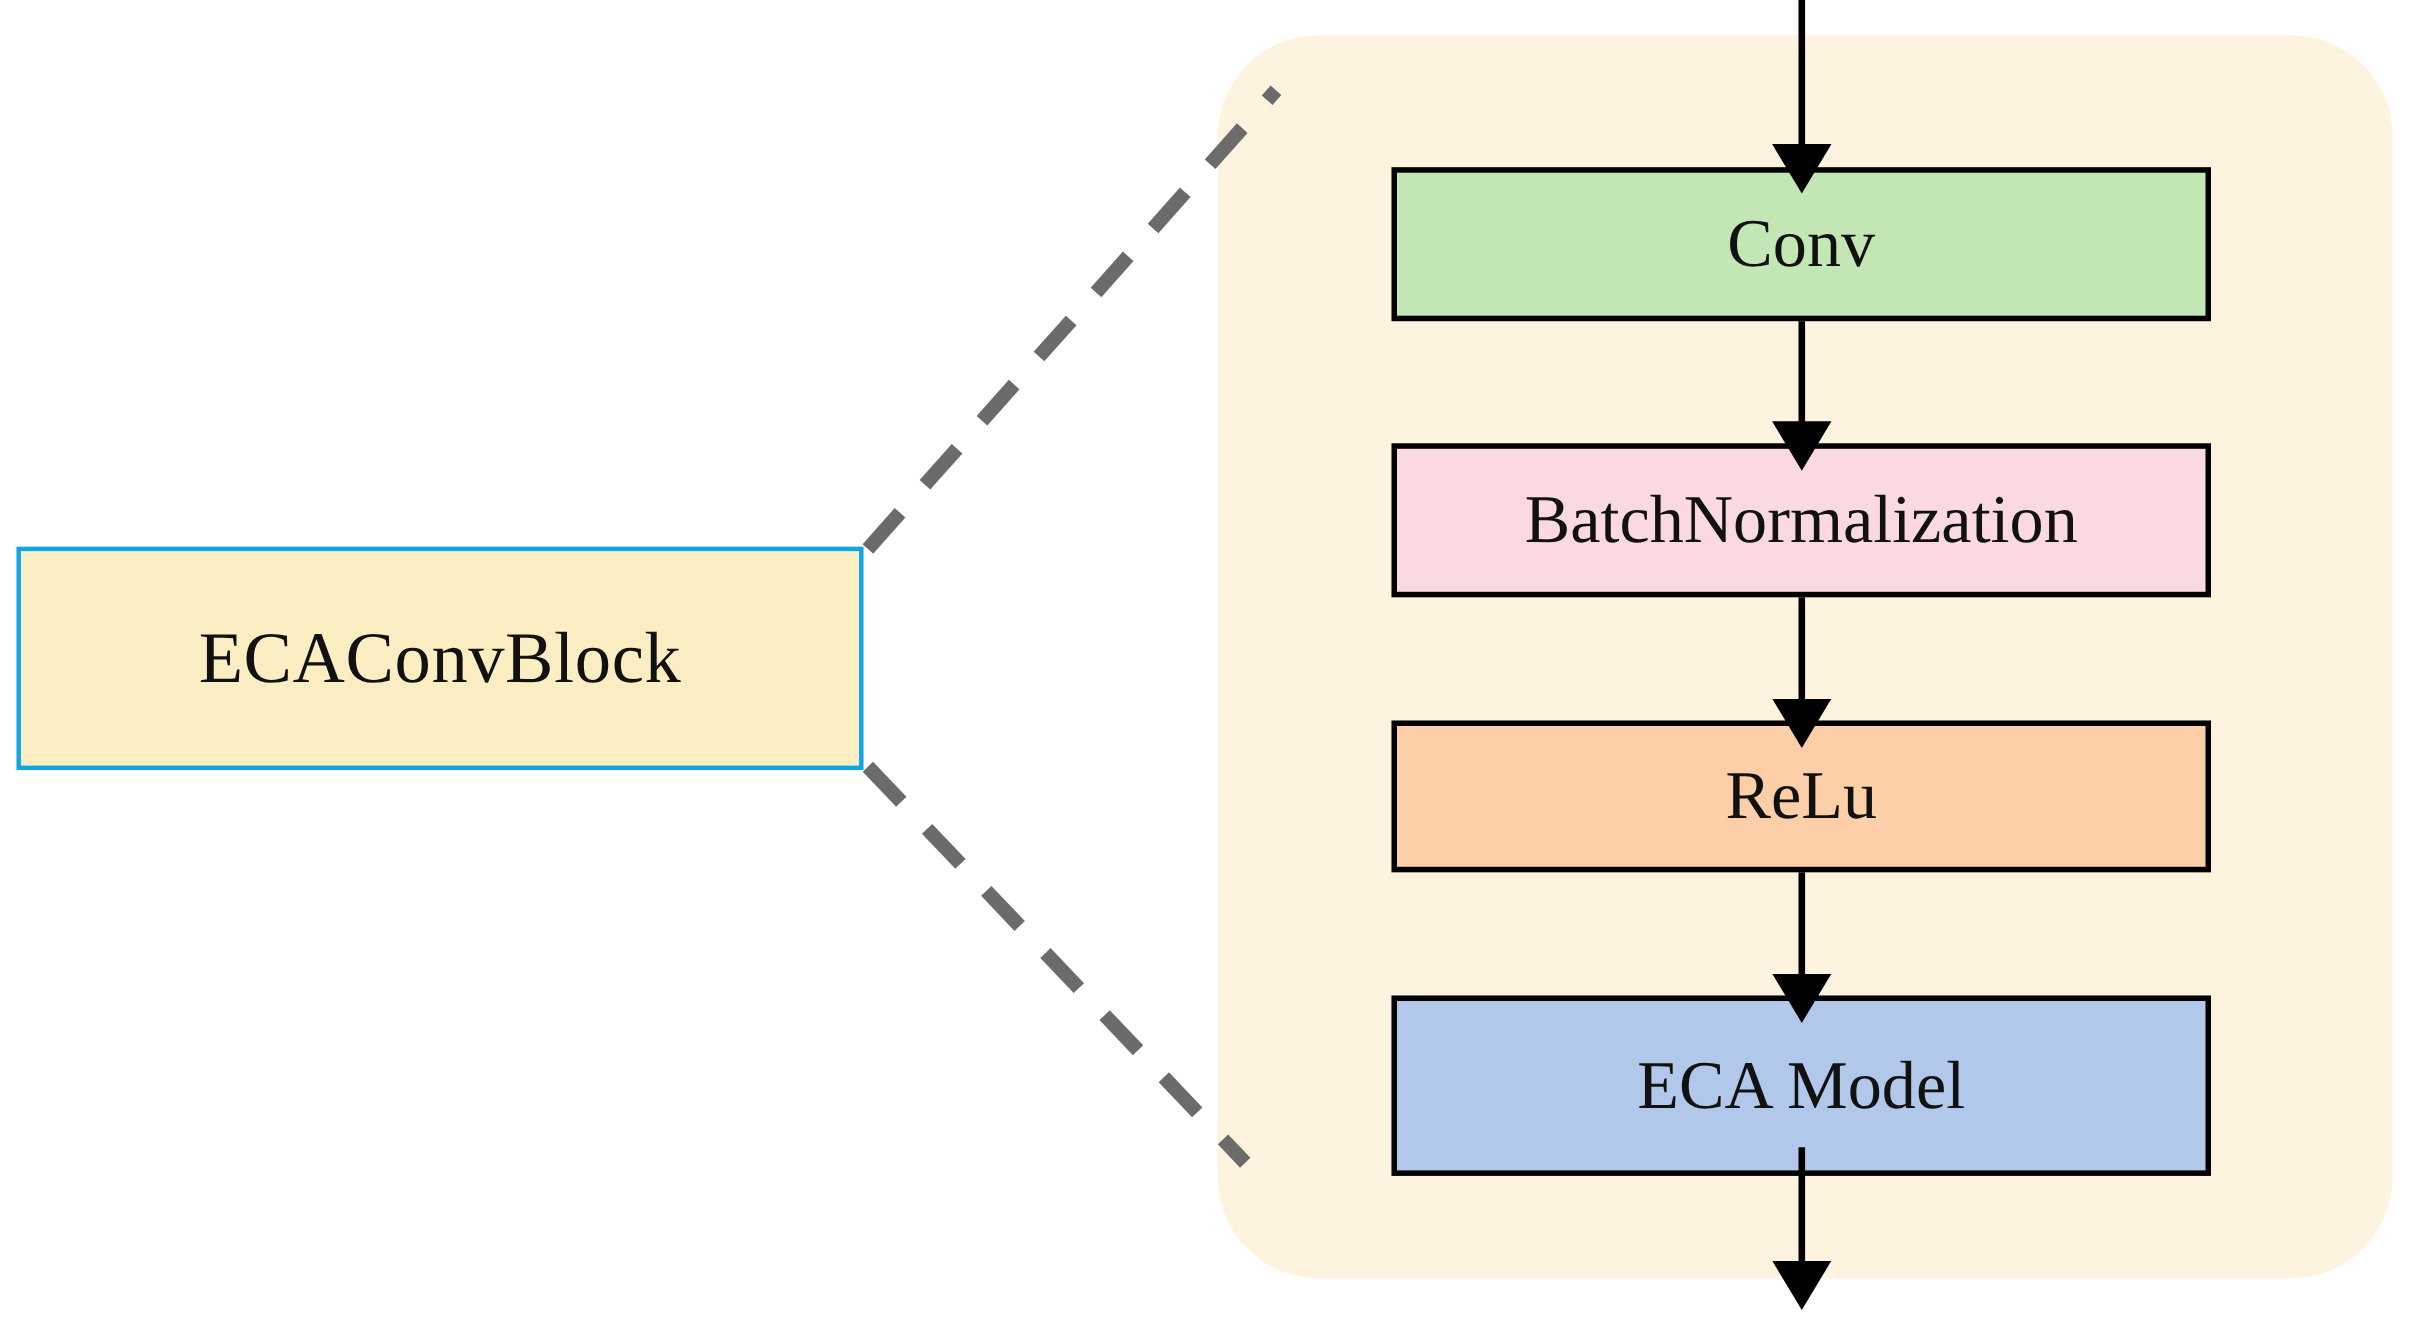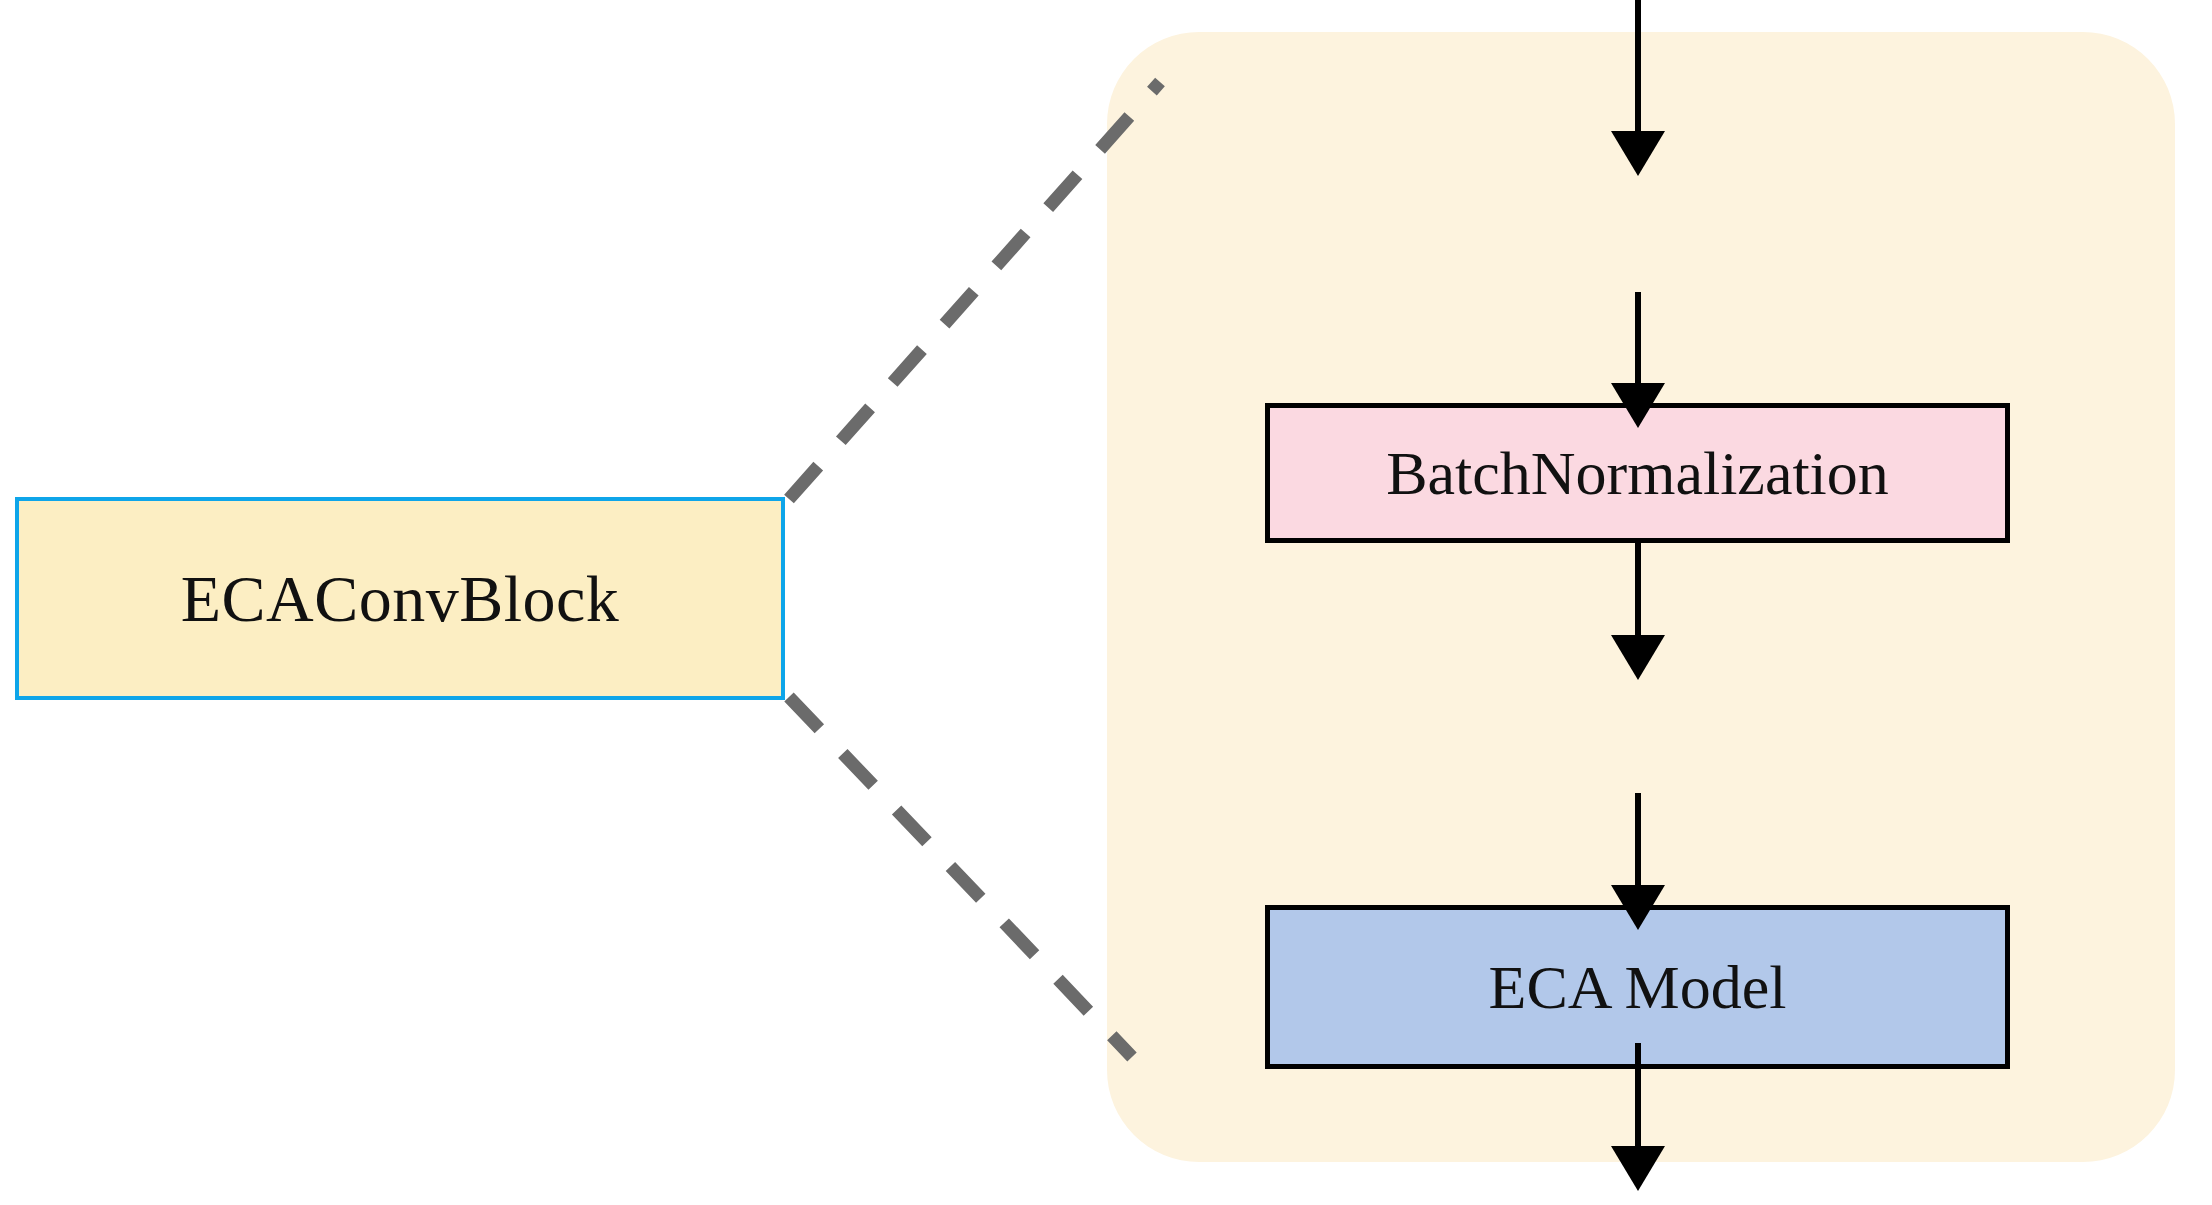--- a/index.html
+++ b/index.html
@@ -89,25 +89,31 @@
 <body>
 
 <div id="canvas">
 
   <div class="summary-block" style="background: rgb(252, 238, 195);">
     <span class="label">ECAConvBlock</span>
   </div>
 
   <div class="expand-panel" style="background: rgb(253, 243, 222);"></div>
 
+  <div class="layer-box" id="box-conv" style="background: rgb(194, 231, 180);">
+    <span class="layer-label">Conv</span>
+  </div>
 
   <div class="layer-box" id="box-bn" style="background: rgb(251, 217, 225);">
     <span class="layer-label">BatchNormalization</span>
   </div>
 
+  <div class="layer-box" id="box-relu" style="background: rgb(253, 207, 169);">
+    <span class="layer-label">ReLu</span>
+  </div>
 
   <div class="layer-box" id="box-eca" style="background: rgb(178, 200, 234);">
     <span class="layer-label">ECA Model</span>
   </div>
 
   <svg id="overlay" viewBox="0 0 2212 1205">
     <defs>
       <marker id="arrowhead" markerWidth="9" markerHeight="9" refX="1.5" refY="4.5" orient="auto" markerUnits="strokeWidth">
         <path d="M0,0 L0,9 L7.5,4.5 z" fill="#000000"></path>
       </marker>

